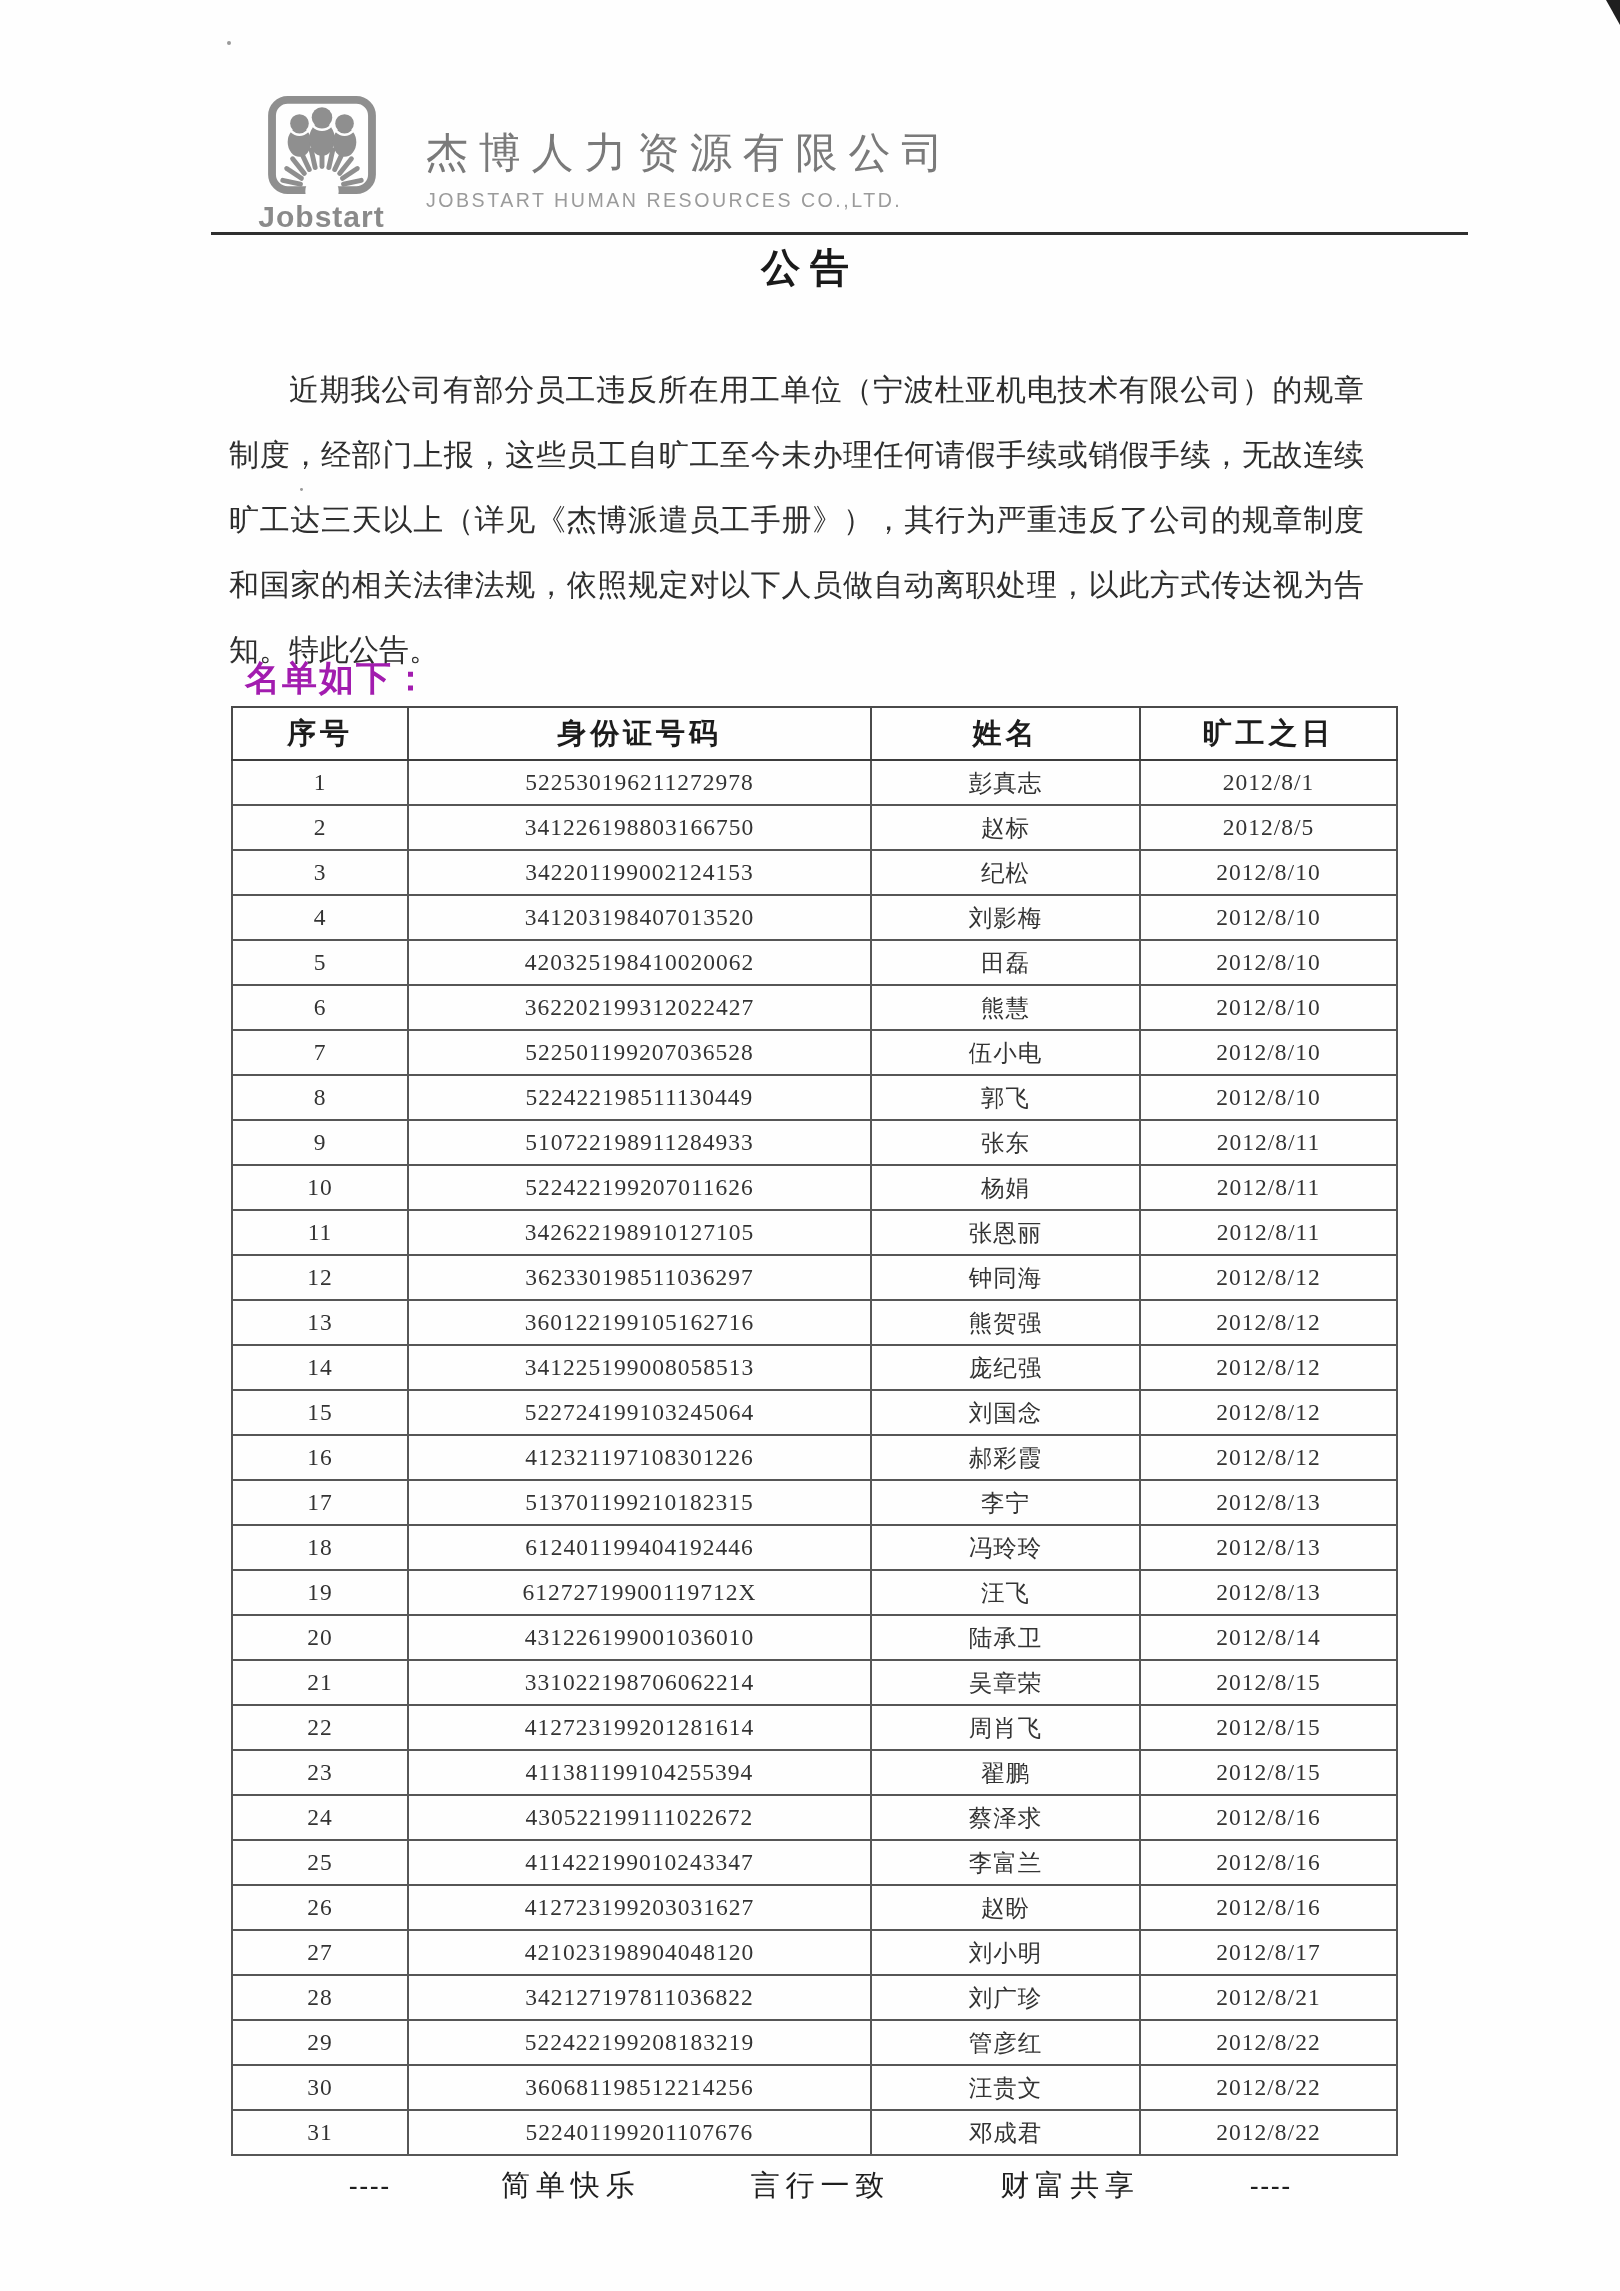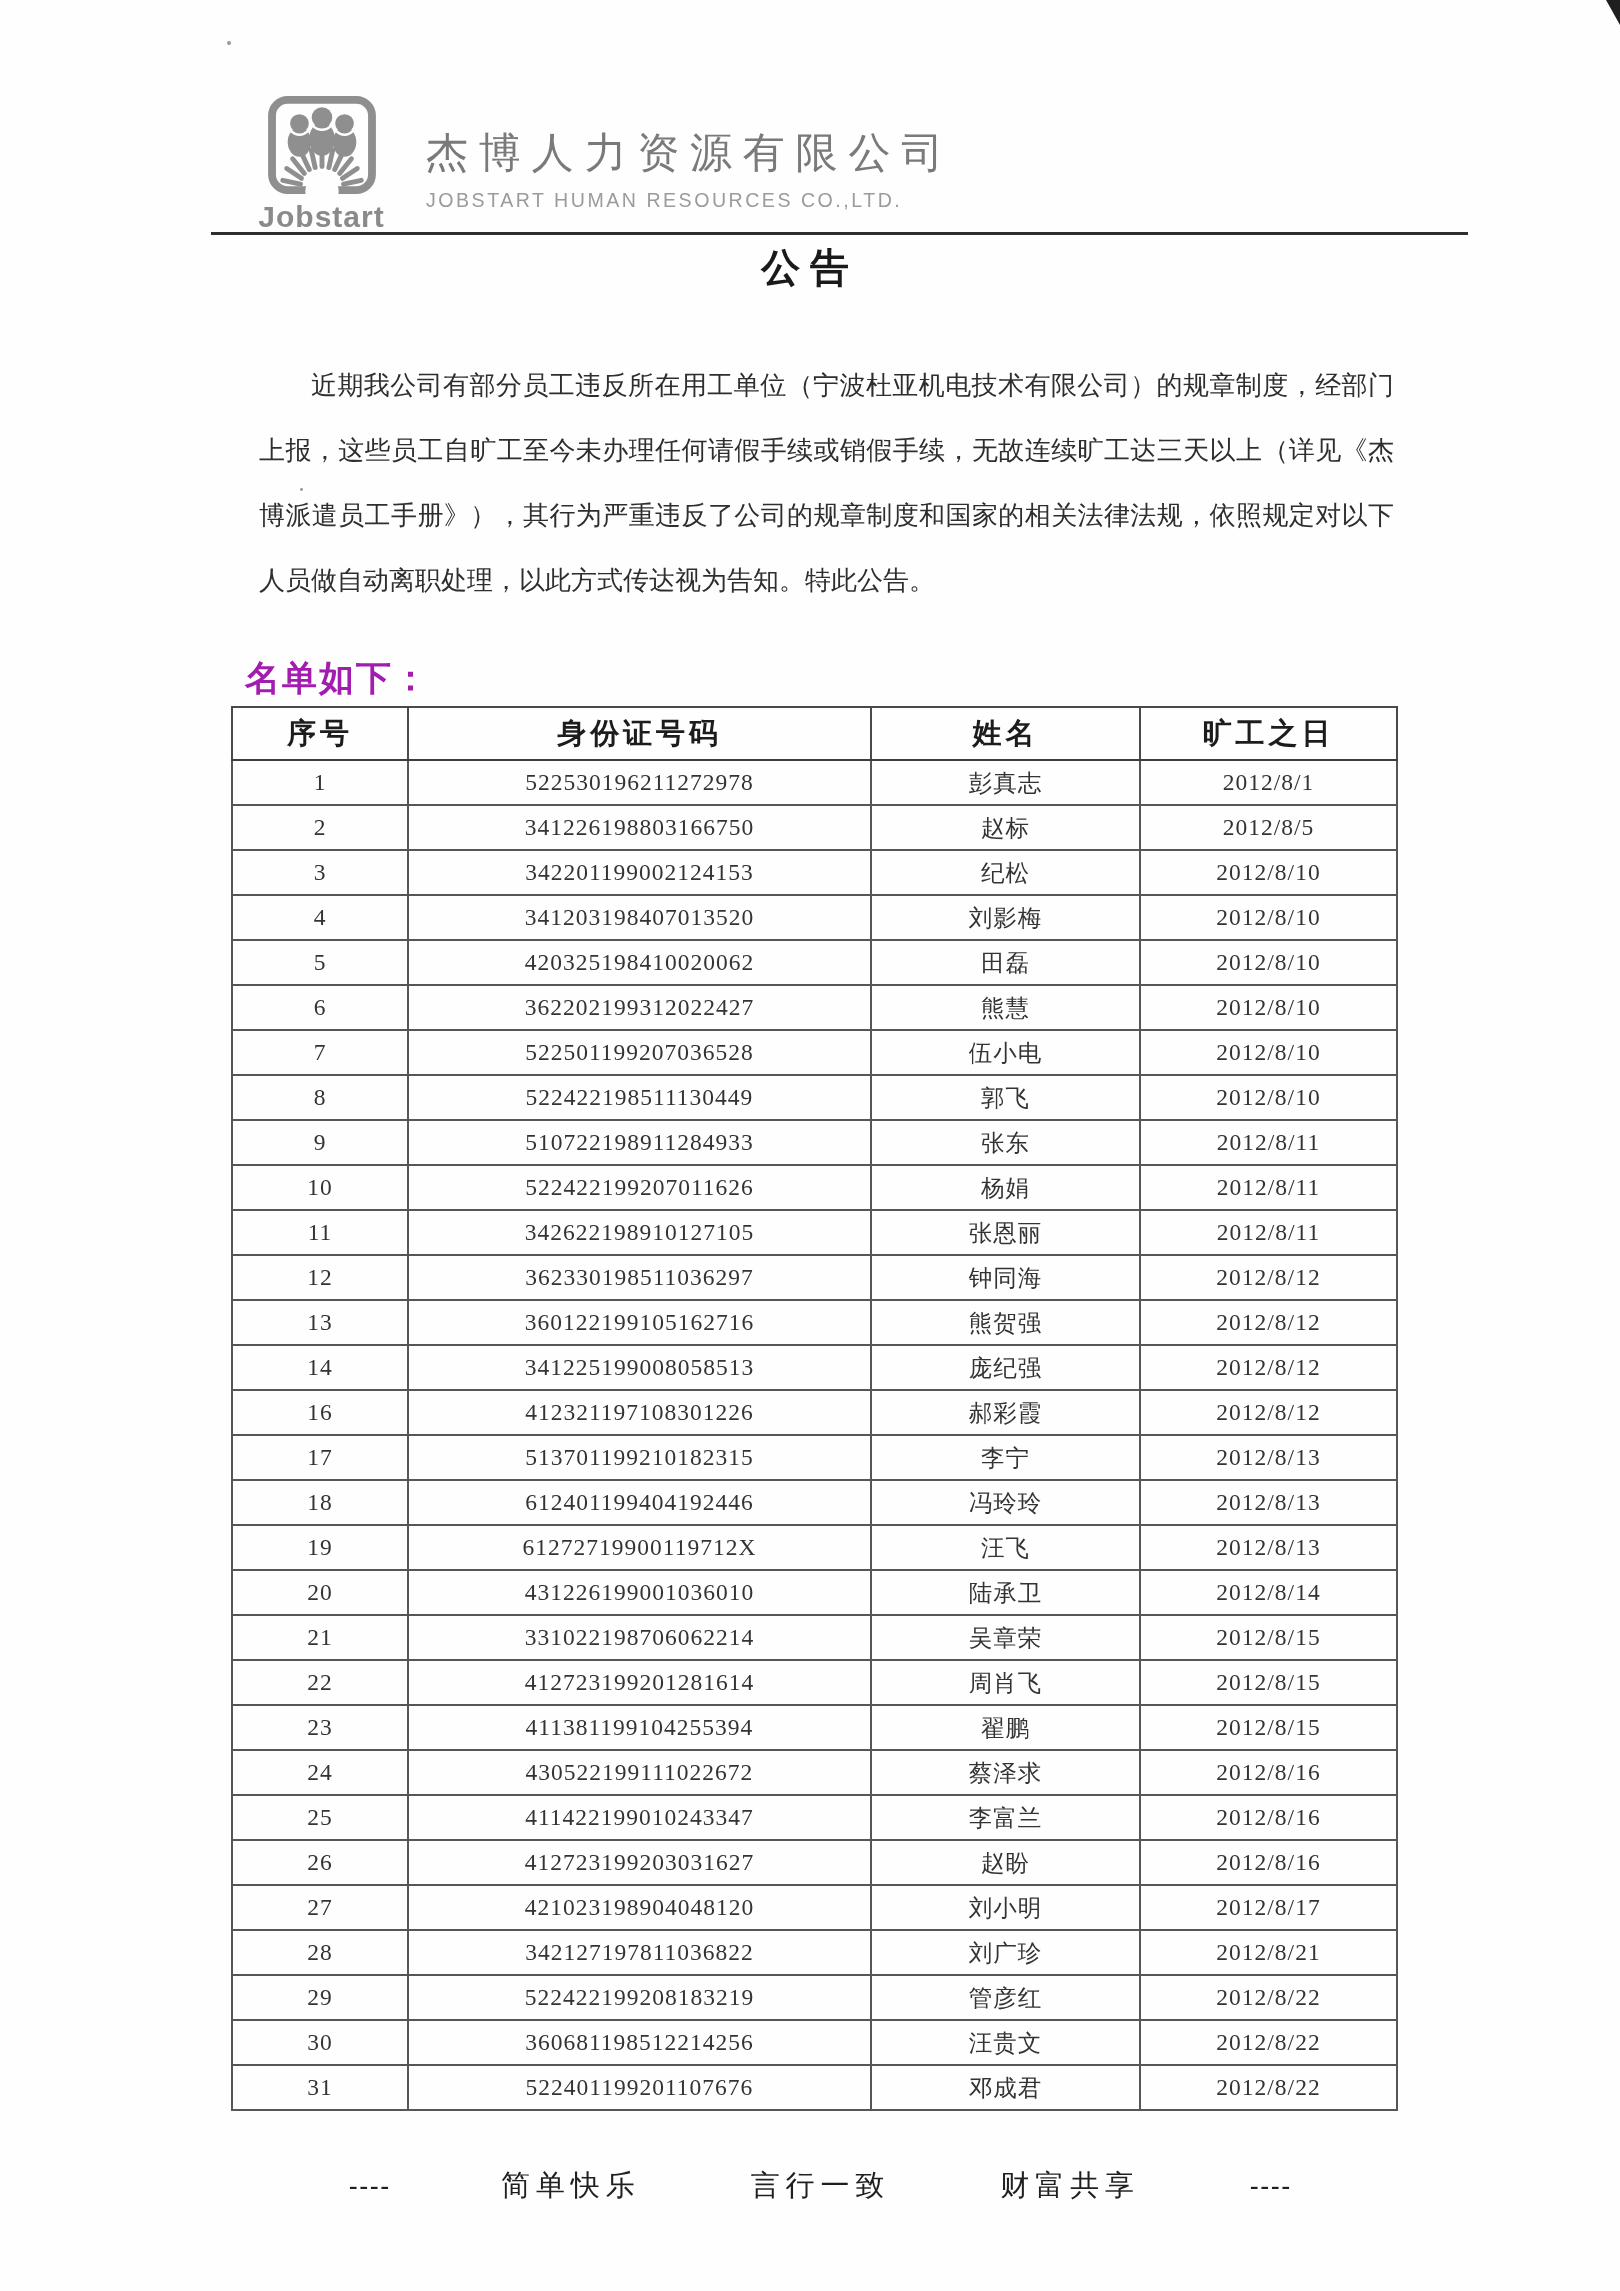--- a/index.html
+++ b/index.html
@@ -35,22 +35,22 @@
     font-family:"Liberation Sans","DejaVu Sans",sans-serif;
     font-size:19.6px;color:#9b9b9b;letter-spacing:2.5px;margin-top:8px;white-space:nowrap;
   }
   .rule{position:absolute;left:211px;top:232px;width:1257px;height:2.9px;background:#2f2f2f;}
   
   .doc-title{
     position:absolute;left:0;top:241px;width:1620px;
     text-align:center;font-size:39px;font-weight:bold;color:#1a1a1a;letter-spacing:9.8px;
   }
   .body-text{
-    position:absolute;left:259px;top:327px;width:1135px;
-    font-size:26px;line-height:65px;text-align:justify;text-indent:2em;color:#2e2e2e;
+    position:absolute;left:229px;top:327px;width:1135px;
+    font-size:30px;line-height:65px;text-align:justify;text-indent:2em;color:#2e2e2e;
   }
   .list-label{
     position:absolute;left:245px;top:655px;
     font-size:35px;font-weight:bold;color:#a21caf;letter-spacing:2px;
   }
   
   table.roster{
     position:absolute;left:231px;top:706px;width:1164px;
     border-collapse:collapse;table-layout:fixed;
     border:2.9px solid #3d3d3d;
@@ -222,20 +222,26 @@
           <td>熊贺强</td>
           <td>2012/8/12</td>
         </tr>
         <tr>
           <td>14</td>
           <td class="idnum">341225199008058513</td>
           <td>庞纪强</td>
           <td>2012/8/12</td>
         </tr>
         <tr>
+          <td>15</td>
+          <td class="idnum">522724199103245064</td>
+          <td>刘国念</td>
+          <td>2012/8/12</td>
+        </tr>
+        <tr>
           <td>16</td>
           <td class="idnum">412321197108301226</td>
           <td>郝彩霞</td>
           <td>2012/8/12</td>
         </tr>
         <tr>
           <td>17</td>
           <td class="idnum">513701199210182315</td>
           <td>李宁</td>
           <td>2012/8/13</td>

